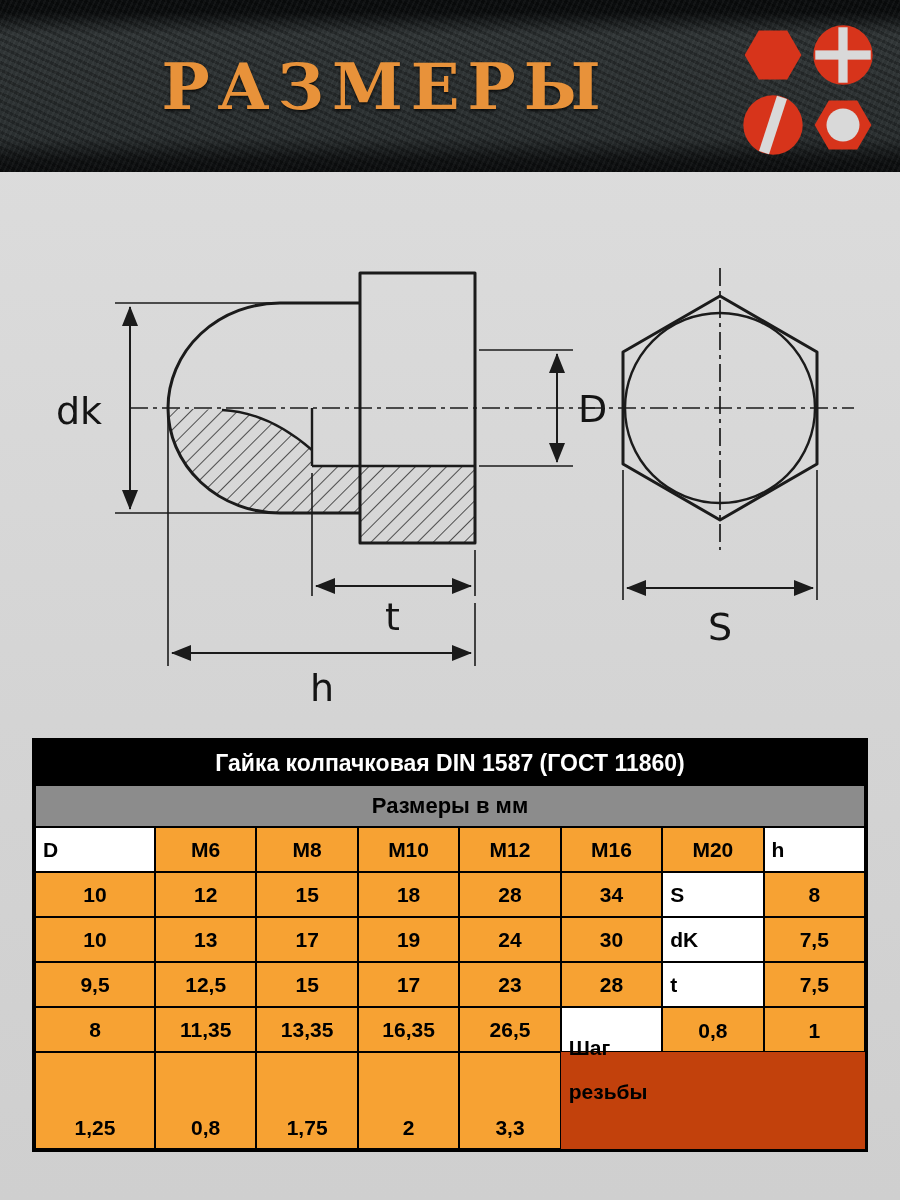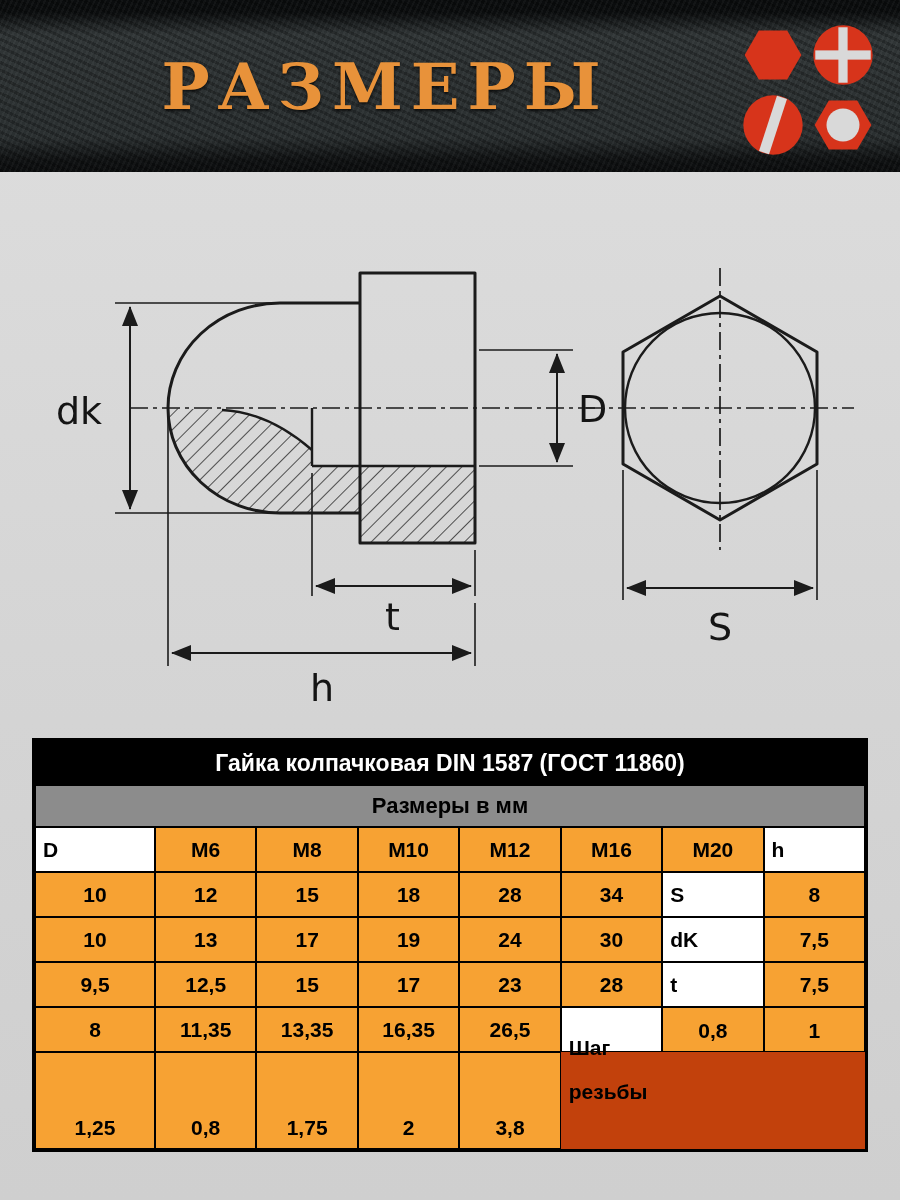--- a/index.html
+++ b/index.html
@@ -221,17 +221,17 @@
       <div class="cell val">16,35</div>
       <div class="cell val">26,5</div>
 
       <div class="cell lab tall">Шаг резьбы</div>
       <div class="cell val tall">0,8</div>
       <div class="cell val tall">1</div>
       <div class="cell val tall">1,25</div>
       <div class="cell val tall">0,8</div>
       <div class="cell val tall">1,75</div>
       <div class="cell val tall">2</div>
-      <div class="cell val tall">3,8</div>
+      <div class="cell val tall">3,3</div>
     </div>
   </div>
 
 </div>
 
 </body></html>

